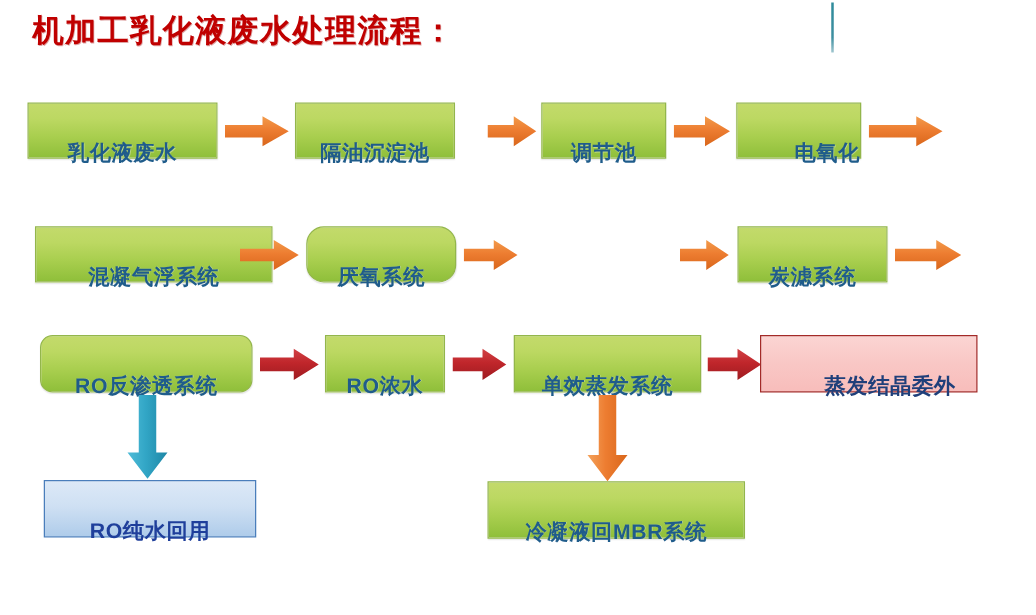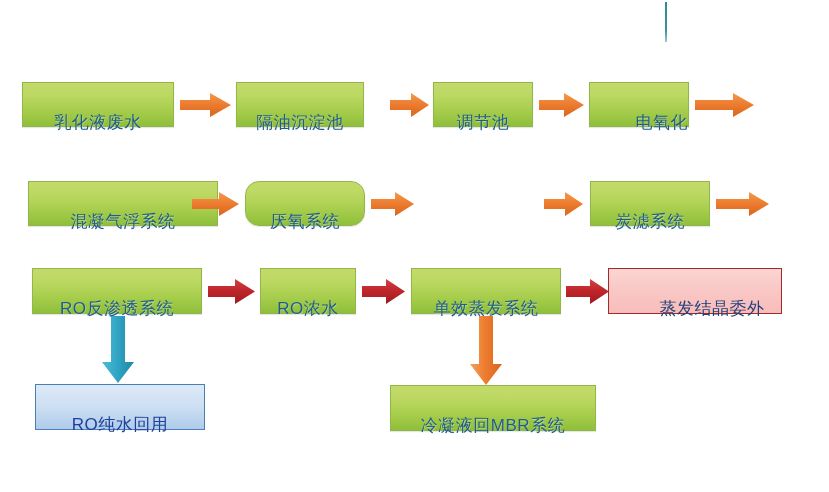--- a/index.html
+++ b/index.html
@@ -42,21 +42,21 @@
   
   .box {
     position: absolute;
     box-sizing: border-box;
     display: flex;
     align-items: center;
     justify-content: center;
     white-space: nowrap;
   }
   .box .lbl {
-    font-weight: normal;
+    font-weight: bold;
     font-size: 17px;
     line-height: 1;
     letter-spacing: 0.5px;
     margin-top: 35px;
   }
 
   
   .box.green {
     background: linear-gradient(to bottom, #C3DA6B 0%, #BCD862 28%, #A8CE4E 62%, #8FBF3A 100%);
     border: 1px solid #93B64B;
@@ -89,20 +89,21 @@
   .arrow {
     position: absolute;
   }
   .arrow svg { display: block; }
 </style>
 </head>
 <body>
 
 <div id="canvas">
 
+  <div id="title">机加工乳化液废水处理流程：</div>
   <div id="top-rule"></div>
 
   <div class="box green" style="left:22px; top:82px; width:152px; height:45px;">
     <span class="lbl">乳化液废水</span>
   </div>
 
   <div class="arrow" style="left:180px; top:92px;">
     <svg width="52" height="26" viewBox="0 0 52 26">
       <defs>
           <linearGradient id="og1" x1="0" y1="0" x2="0" y2="1">
@@ -224,21 +225,21 @@
           <linearGradient id="og8" x1="0" y1="0" x2="0" y2="1">
         <stop offset="0" stop-color="#F29B4B"></stop>
             <stop offset="0.45" stop-color="#ED7D31"></stop>
             <stop offset="1" stop-color="#D9661B"></stop>
       </linearGradient>
         </defs>
       <path d="M0,8 L33,8 L33,1 L53,13 L33,25 L33,18 L0,18 Z" fill="url(#og8)"></path>
     </svg>
   </div>
 
-  <div class="box green" style="left:32px; top:268px; width:170px; height:46px;">
+  <div class="box green" style="left:32px; top:268px; width:170px; height:46px;border-radius:10px;">
     <span class="lbl">RO反渗透系统</span>
   </div>
 
   <div class="arrow" style="left:208px; top:278px;">
     <svg width="48" height="27" viewBox="0 0 48 27">
       <defs>
           <linearGradient id="rg1" x1="0" y1="0" x2="0" y2="1">
         <stop offset="0" stop-color="#D14246"></stop>
             <stop offset="0.45" stop-color="#C0262B"></stop>
             <stop offset="1" stop-color="#9E1B20"></stop>

